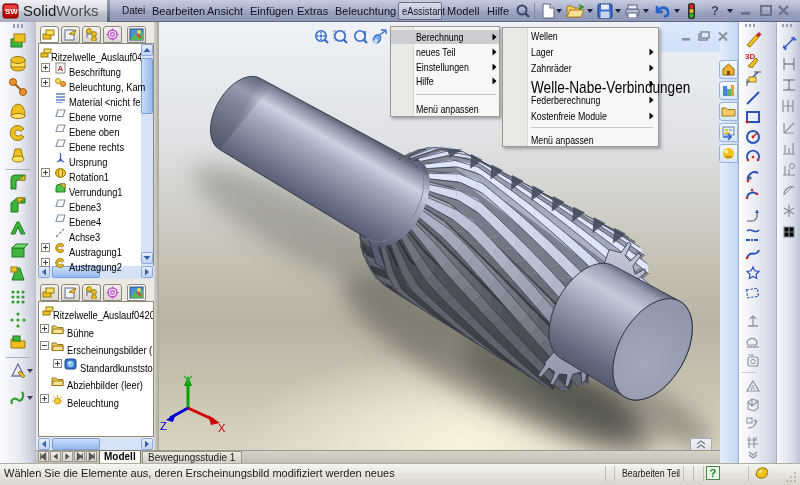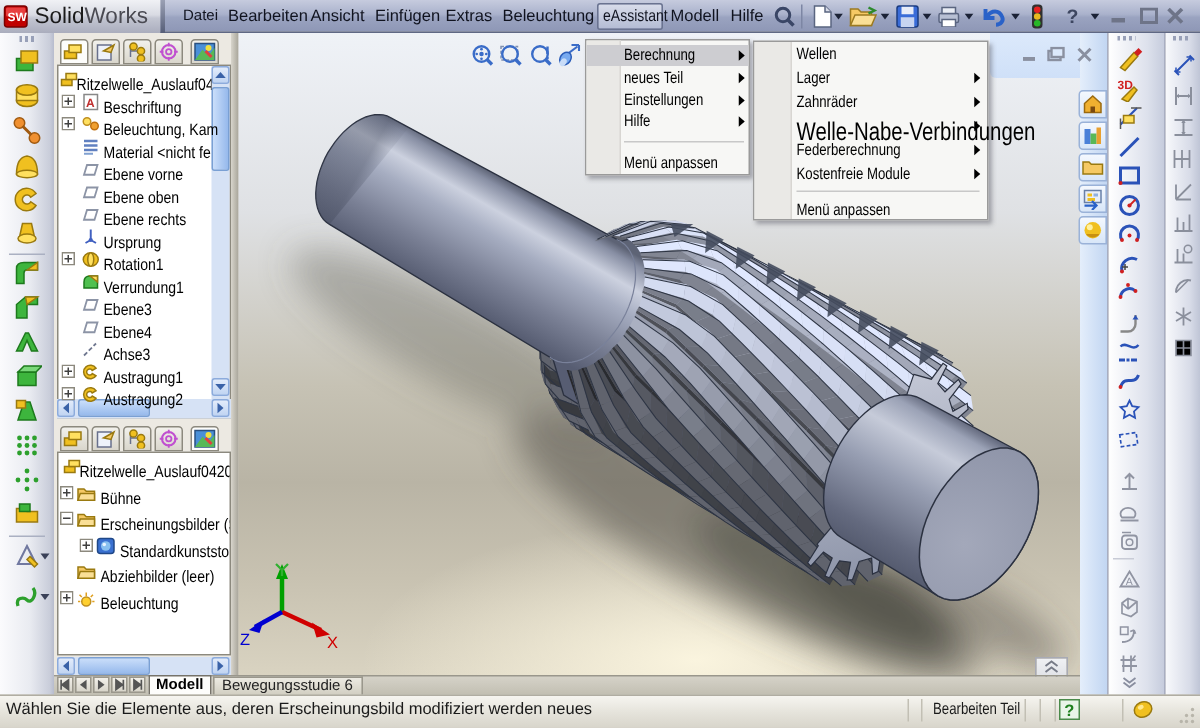--- a/index.html
+++ b/index.html
@@ -1898,21 +1898,21 @@
 <svg class="abs" style="left:74px;top:451px" width="11" height="11" viewBox="0 0 10 10">
     <path d="M3,2 L7,5 L3,8 Z M7.5,2 V8" stroke="#555" fill="#555"></path>
   </svg>
 <div class="abs" style="left:86px;top:451px;width:11px;height:11px;background:linear-gradient(180deg,#f2f0ea,#d8d5ca);border:1px solid #9a978c"></div>
 <svg class="abs" style="left:86px;top:451px" width="11" height="11" viewBox="0 0 10 10">
     <path d="M3,2 L7,5 L3,8 Z M7.5,2 V8" stroke="#555" fill="#555"></path>
   </svg>
 <div class="abs" style="left:99px;top:450px;width:42px;height:13px;background:#fdfdfb;border:1px solid #76736a;border-bottom:0"></div>
 <div class="abs" style="left:104px;top:451px;font-size:10px;font-weight:bold;color:#000">Modell</div>
 <div class="abs" style="left:142px;top:451px;width:100px;height:12px;background:linear-gradient(180deg,#eceae2,#d2cfc2);border:1px solid #9a978c;border-bottom:0"></div>
-<div class="abs" style="left:148px;top:452px;font-size:10px;color:#222">Bewegungsstudie 6</div>
+<div class="abs" style="left:148px;top:452px;font-size:10px;color:#222">Bewegungsstudie 1</div>
 <div class="abs" style="left:0;top:463px;width:800px;height:22px;background:linear-gradient(180deg,#f6f5f0 0%,#e6e4dc 50%,#d8d5cb 100%);border-top:1px solid #b0ada2"></div>
 <div class="abs" style="left:4px;top:467px;font-size:11px;color:#1a1a1a">Wählen Sie die Elemente aus, deren Erscheinungsbild modifiziert werden neues</div>
 <div class="abs" style="left:605px;top:466px;width:1px;height:15px;background:#c2bfb4"></div>
 <div class="abs" style="left:614px;top:466px;width:1px;height:15px;background:#c2bfb4"></div>
 <div class="abs" style="left:683px;top:466px;width:1px;height:15px;background:#c2bfb4"></div>
 <div class="abs" style="left:693px;top:466px;width:1px;height:15px;background:#c2bfb4"></div>
 <div class="abs" style="left:703px;top:466px;width:1px;height:15px;background:#c2bfb4"></div>
 <div class="abs" style="left:622px;top:467px;font-size:11px;color:#1a1a1a"><span class="sx8" style="display:inline-block">Bearbeiten Teil</span></div>
 <svg class="abs" style="left:706px;top:466px" width="14" height="14">
     <rect x="0.5" y="0.5" width="13" height="13" fill="#e8f4e8" stroke="#4a8a4a"></rect>

